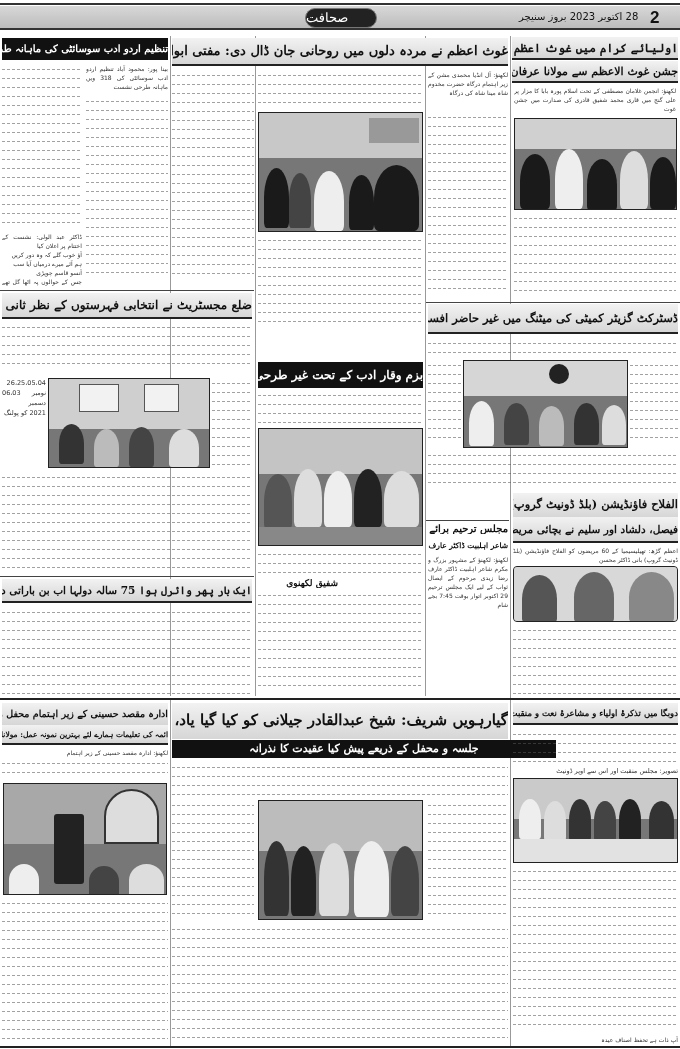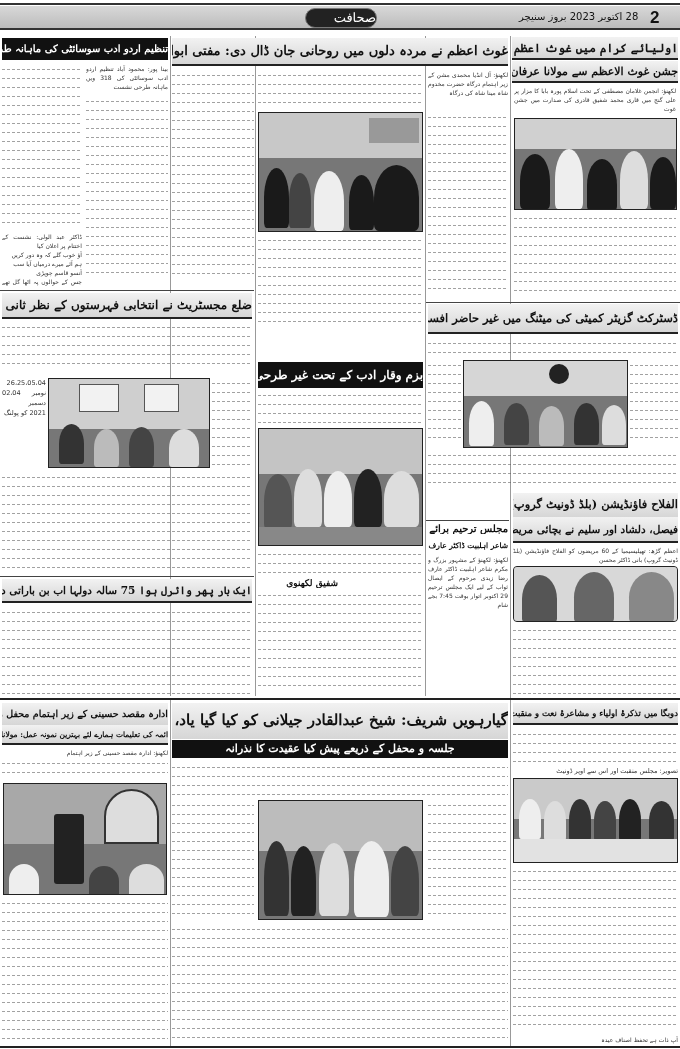--- a/index.html
+++ b/index.html
@@ -2,21 +2,21 @@
 <html><head>
 <meta charset="utf-8">
 <style>
   * { box-sizing: border-box; margin: 0; padding: 0; }
   body { width: 680px; height: 1049px; background: #fff; font-family: "DejaVu Sans", sans-serif; color: #111; overflow: hidden; position: relative; }
   .abs { position: absolute; }
   .topline { left: 0; top: 3px; width: 680px; height: 2px; background: #333; }
   .masthead { left: 0; top: 6px; width: 680px; height: 24px; background: linear-gradient(#d8d8d8, #bcbcbc); border-bottom: 2px solid #333; }
   .mast-left { left: 8px; top: 11px; font-family: "Liberation Sans", sans-serif; font-size: 10px; color: #111; margin-top: 33px; }
   .mast-left b { font-weight: bold; }
-  .logo { left: 305px; top: 8px; width: 72px; height: 20px; background: #222; border-radius: 12px; border: 1px solid #777; color: #fff; text-align: right; font-size: 13px; line-height: 18px; font-family: "DejaVu Serif", serif; }
+  .logo { left: 305px; top: 8px; width: 72px; height: 20px; background: #222; border-radius: 12px; border: 1px solid #777; color: #fff; text-align: left; font-size: 13px; line-height: 18px; font-family: "DejaVu Serif", serif; }
   .date { left: 519px; top: 11px; font-size: 10px; direction: rtl; }
   .pageno { left: 650px; top: 8px; font-size: 17px; font-weight: bold; font-family: "Liberation Sans", sans-serif; }
   .vrule { width: 1px; background: #999; }
   .hrule { height: 1px; background: #444; }
   .headline { direction: rtl; text-align: center; font-family: "DejaVu Serif", serif; font-weight: bold; color: #111; white-space: nowrap; overflow: hidden; }
   .hl-grey { background: linear-gradient(#f2f2f2, #d6d6d6); border-bottom: 2px solid #222; }
   .hl-black { background: #111; color: #fff; }
   .body-text { direction: rtl; font-size: 6px; line-height: 9px; color: #333; overflow: hidden; text-align: justify; }
   .body-text .l { display: block; height: 9px; border-bottom: 1px dotted transparent; background: repeating-linear-gradient(90deg, #555 0 3px, transparent 3px 5px); background-size: 100% 1px; background-repeat: no-repeat; background-position: 0 5px; opacity: .55; }
   .photo { background: #777; overflow: hidden; border: 1px solid #222; }
@@ -209,21 +209,21 @@
   <div class="bright" style="left:0;top:0;width:162px;height:50px;background:#cfcfcf;"></div>
   <div class="bright" style="left:30px;top:5px;width:40px;height:28px;background:#f2f2f2;border:1px solid #555;"></div>
   <div class="bright" style="left:95px;top:5px;width:35px;height:28px;background:#f2f2f2;border:1px solid #555;"></div>
   <div class="crowd" style="left:10px;top:45px;width:25px;height:40px;background:#333;"></div>
   <div class="crowd" style="left:45px;top:50px;width:25px;height:38px;background:#bbb;"></div>
   <div class="crowd" style="left:80px;top:48px;width:25px;height:40px;background:#444;"></div>
   <div class="crowd" style="left:120px;top:50px;width:30px;height:38px;background:#ddd;"></div>
 </div>
 <div class="abs body-text" style="left:2px;top:378px;width:44px;height:90px;font-size:6.5px;line-height:10px;">
   <div>26،25،05،04</div>
-  <div>نومبر 02،04 دسمبر</div>
+  <div>نومبر 06،03 دسمبر</div>
   <div>2021 کو پولنگ</div>
 </div>
 <div class="abs body-text" style="left:212px;top:378px;width:40px;height:90px;">
   <span class="l"></span>
     <span class="l"></span>
     <span class="l"></span>
     <span class="l"></span>
     <span class="l"></span>
     <span class="l"></span>
     <span class="l"></span>
@@ -361,21 +361,21 @@
     <span class="l"></span>
     <span class="l"></span>
     <span class="l"></span>
     <span class="l"></span>
     <span class="l"></span>
 </div>
 
 <div class="abs" style="left:0;top:698px;width:680px;height:2px;background:#222;"></div>
 
 <div class="abs headline hl-grey" style="left:172px;top:703px;width:336px;height:36px;font-size:15px;line-height:34px;border-bottom:none;">گیارہویں شریف: شیخ عبدالقادر جیلانی کو کیا گیا یاد، نکالا گیا جلوس</div>
-<div class="abs headline hl-black" style="left:172px;top:740px;width:336px;height:18px;font-size:11px;line-height:18px;">جلسہ و محفل کے ذریعے پیش کیا عقیدت کا نذرانہ</div>
+<div class="abs headline hl-black" style="left:172px;top:740px;width:384px;height:18px;font-size:11px;line-height:18px;">جلسہ و محفل کے ذریعے پیش کیا عقیدت کا نذرانہ</div>
 <div class="abs body-text" style="left:172px;top:762px;width:336px;height:36px;">
   <span class="l"></span>
     <span class="l"></span>
     <span class="l"></span>
     <span class="l"></span>
 </div>
 <div class="abs photo" style="left:258px;top:800px;width:165px;height:120px;">
   <div class="bright" style="left:0;top:0;width:165px;height:50px;background:#bcbcbc;"></div>
   <div class="crowd" style="left:5px;top:40px;width:25px;height:75px;background:#333;"></div>
   <div class="crowd" style="left:32px;top:45px;width:25px;height:70px;background:#222;"></div>

